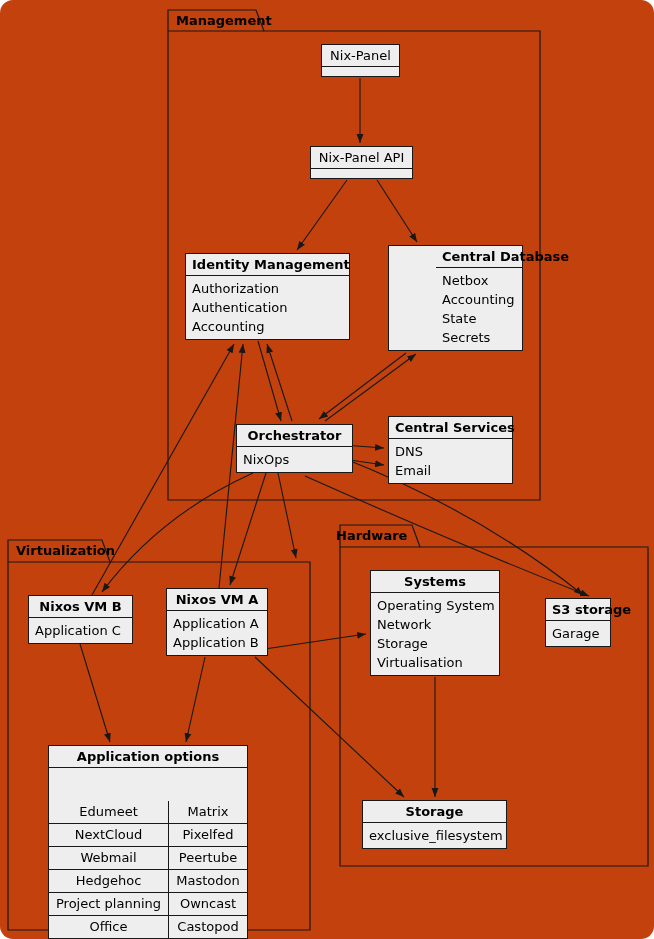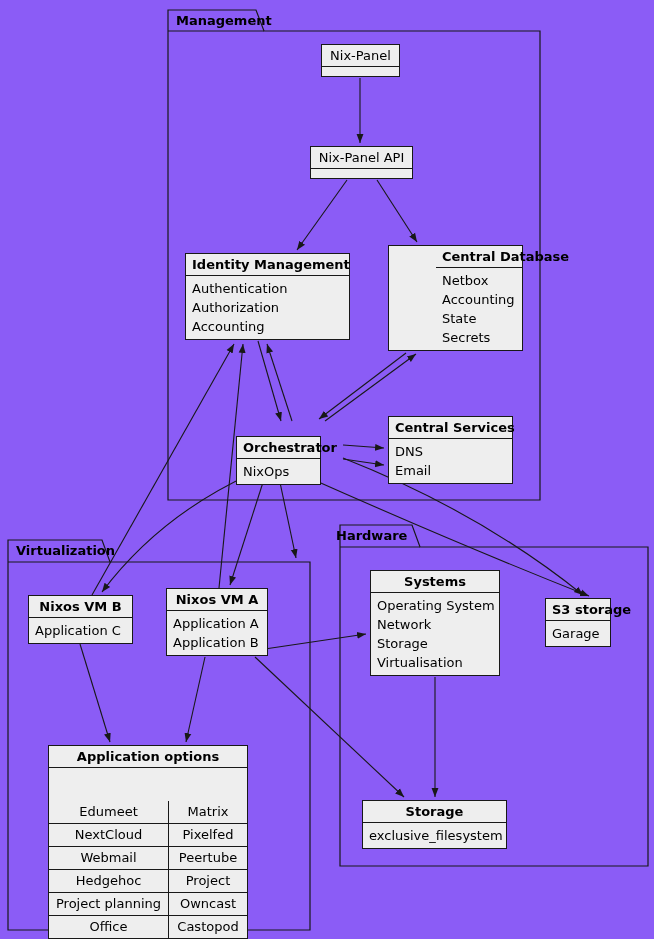--- a/index.html
+++ b/index.html
@@ -7,22 +7,23 @@
   body {
     font-family: "DejaVu Sans", "Liberation Sans", sans-serif;
     font-size: 13px;
     color: #000;
     background: #fff;
   }
   .canvas {
     position: relative;
     width: 654px;
     height: 939px;
-    background: #8b5cf6;
+    background: #c2410c;
     overflow: hidden;
+    border-radius: 13px;
   }
   svg.overlay { position:absolute; left:0; top:0; }
   .pkg-label {
     position: absolute;
     font-weight: bold;
     white-space: nowrap;
   }
   .node {
     position: absolute;
     background: #eeeeee;
@@ -116,37 +117,37 @@
   </div>
 
   <div class="node plain" style="left:310px; top:146px; width:103px;">
     <div class="title">Nix-Panel API</div>
     <div class="spacer"></div>
   </div>
 
   <div class="node" style="left:185px; top:253px; width:165px;">
     <div class="title">Identity Management</div>
     <div class="rows">
+      <div class="row">Authorization</div>
       <div class="row">Authentication</div>
-      <div class="row">Authorization</div>
       <div class="row">Accounting</div>
     </div>
   </div>
 
   <div class="node" style="left:388px; top:245px; width:135px;padding-left:47px;">
     <div class="title">Central Database</div>
     <div class="rows">
       <div class="row">Netbox</div>
       <div class="row">Accounting</div>
       <div class="row">State</div>
       <div class="row">Secrets</div>
     </div>
   </div>
 
-  <div class="node" style="left:236px; top:436px; width:85px;">
+  <div class="node" style="left:236px; top:424px; width:117px;">
     <div class="title">Orchestrator</div>
     <div class="rows">
       <div class="row">NixOps</div>
     </div>
   </div>
 
   <div class="node" style="left:388px; top:416px; width:125px;">
     <div class="title">Central Services</div>
     <div class="rows">
       <div class="row">DNS</div>
@@ -172,21 +173,21 @@
   <div class="node" style="left:48px; top:745px; width:200px;">
     <div class="title">Application options</div>
     <div class="grid">
       <div class="cell">Edumeet</div>
       <div class="cell">Matrix</div>
       <div class="cell">NextCloud</div>
       <div class="cell">Pixelfed</div>
       <div class="cell">Webmail</div>
       <div class="cell">Peertube</div>
       <div class="cell">Hedgehoc</div>
-      <div class="cell">Project</div>
+      <div class="cell">Mastodon</div>
       <div class="cell">Project planning</div>
       <div class="cell">Owncast</div>
       <div class="cell">Office</div>
       <div class="cell">Castopod</div>
     </div>
   </div>
 
   <div class="node" style="left:370px; top:570px; width:130px;">
     <div class="title">Systems</div>
     <div class="rows">

